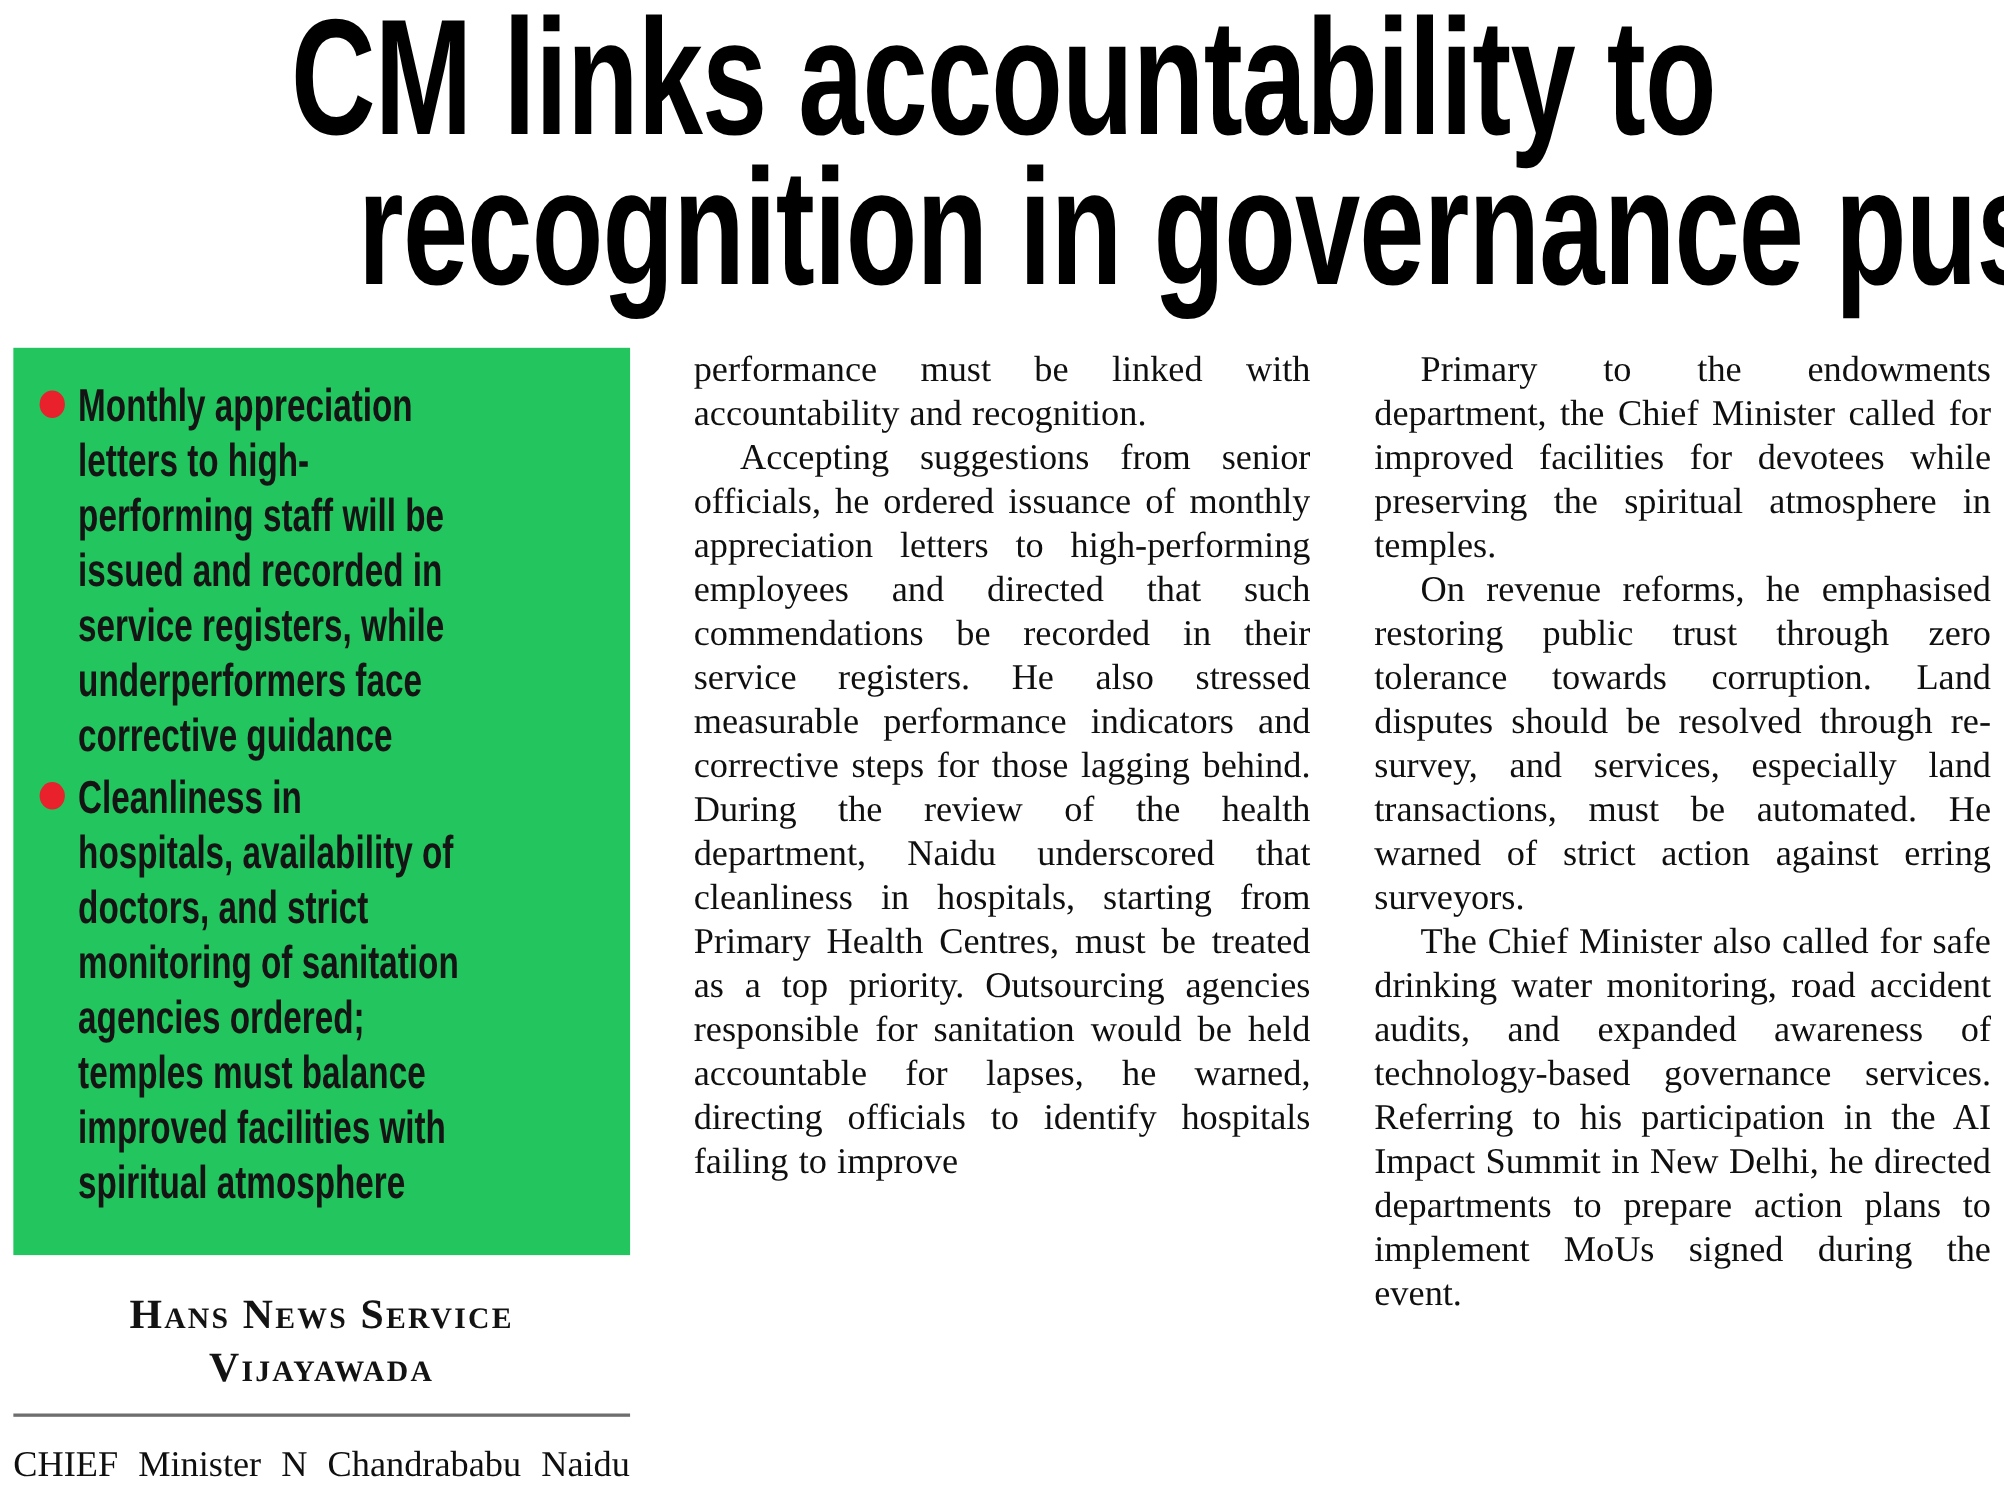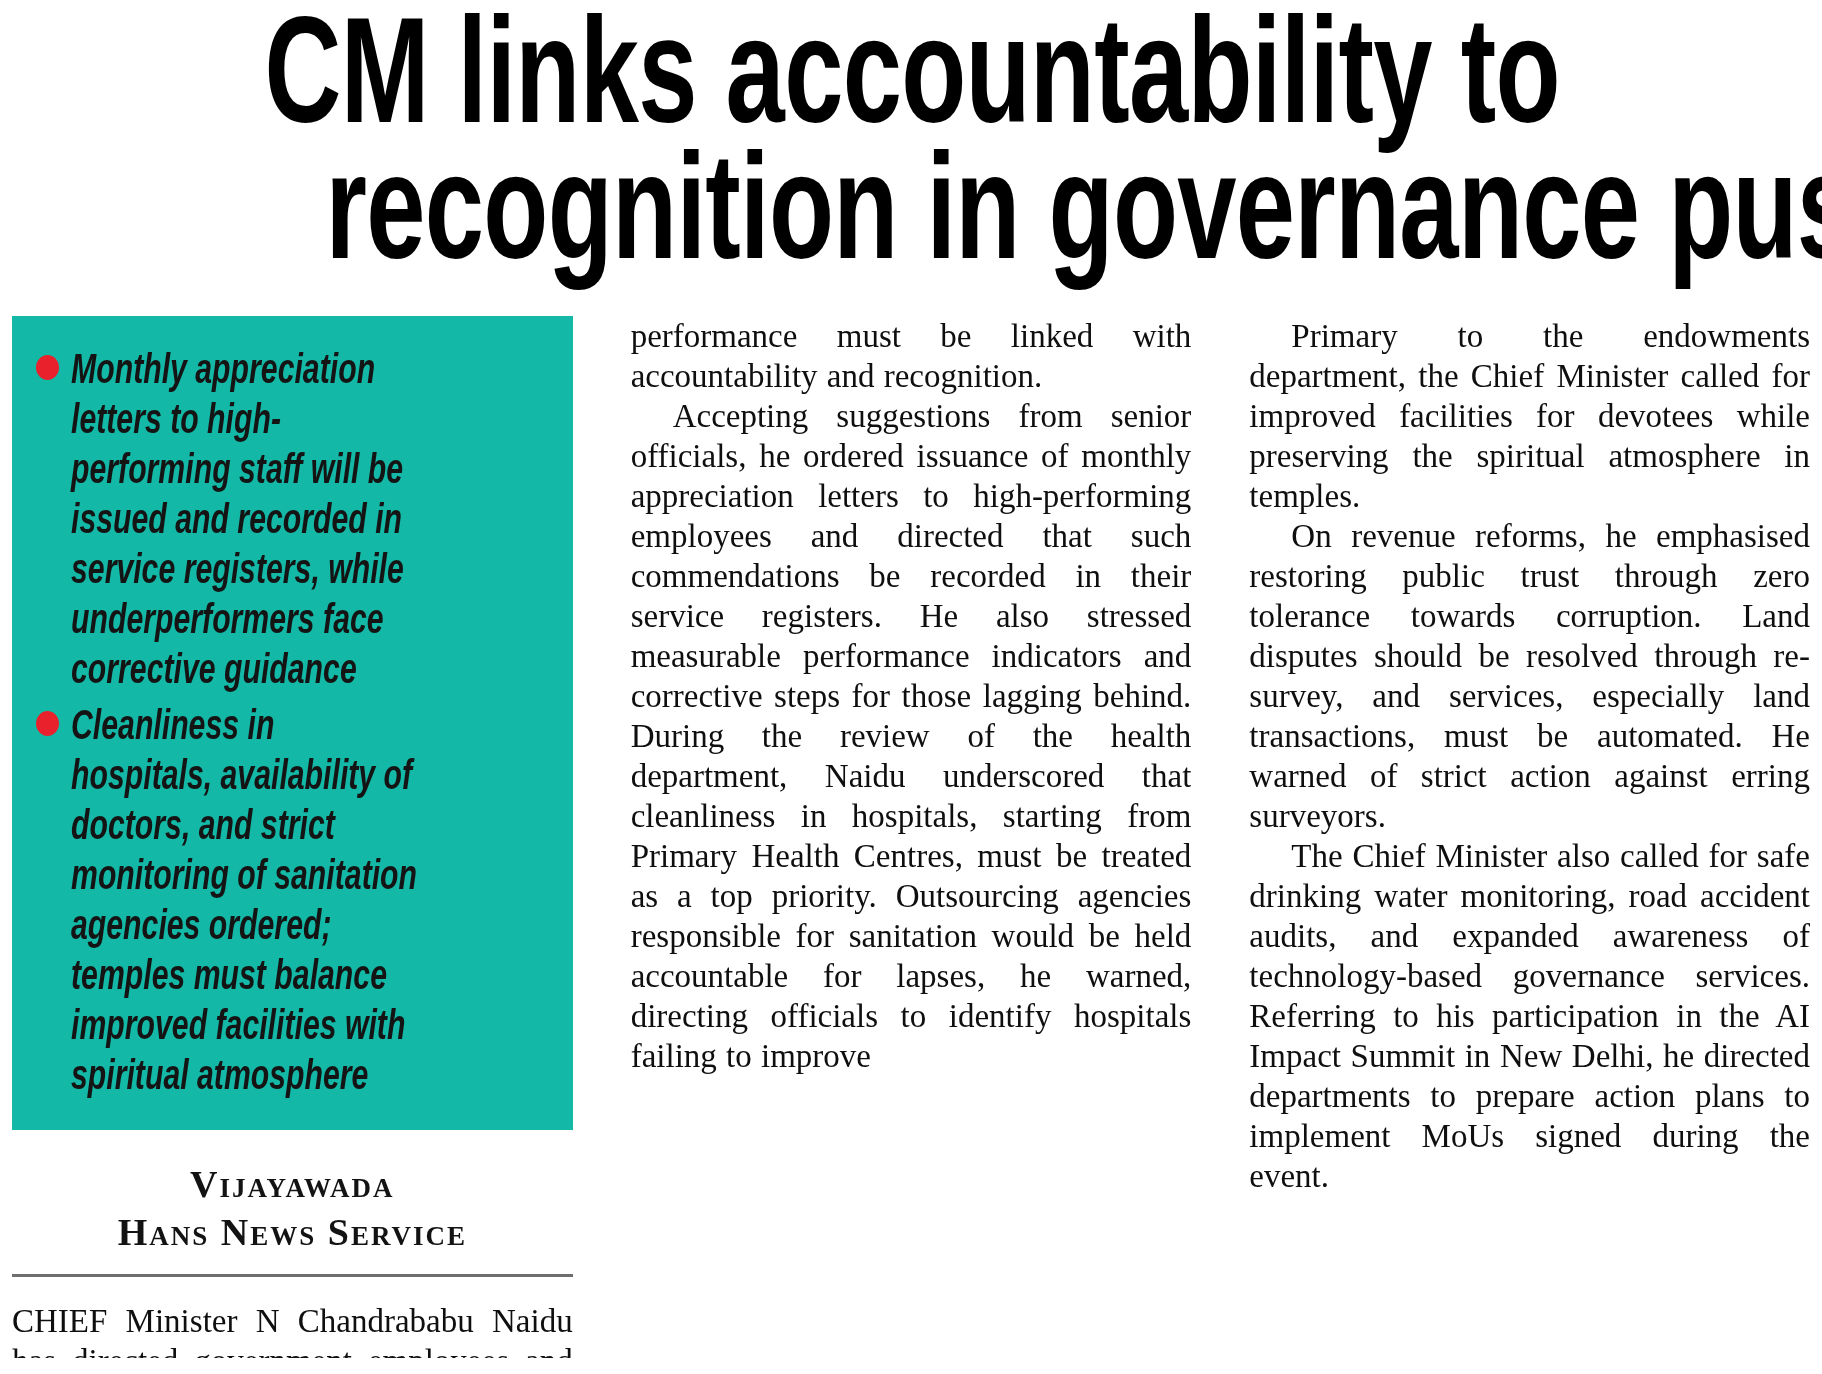--- a/index.html
+++ b/index.html
@@ -50,21 +50,21 @@
   .highlight-box {
     background: #EDE4D8;
     padding: 28px 18px 30px 24px;
     margin-bottom: 0;
   }
   .hl-item {
     display: flex;
     align-items: flex-start;
     margin-bottom: 6px;
   }
-  .hl-item:last-child { margin-bottom: 0; }
+  .hl-item:last-child { margin-bottom: 11px; }
   .hl-dot {
     flex: none;
     width: 23px;
     height: 25px;
     border-radius: 50%;
     background: #E8212D;
     margin: 11px 12px 0 0;
   }
   .hl-txt {
     display: block;
@@ -111,35 +111,35 @@
 <div class="page">
 
   <header class="headline">
     <span class="hl-line"><span class="hl-scale">CM links accountability to</span></span>
     <span class="hl-line"><span class="hl-scale">recognition in governance push</span></span>
   </header>
 
   <div class="content">
 
     <section class="col">
-      <aside class="highlight-box" style="background: #14b8a6; font-style: italic;">
+      <aside class="highlight-box" style="background: #22c55e;">
 
       <div class="hl-item">
             <span class="hl-dot" style="background: rgb(232, 33, 45);"></span>
             <span class="hl-txt">Monthly appreciation letters to high-performing staff will be issued and recorded in service registers, while underperformers face corrective guidance</span>
           </div>
           <div class="hl-item">
             <span class="hl-dot" style="background: rgb(232, 33, 45);"></span>
             <span class="hl-txt">Cleanliness in hospitals, availability of doctors, and strict monitoring of sanitation agencies ordered; temples must balance improved facilities with spiritual atmosphere</span>
           </div>
         </aside>
 
       <div class="byline">
+        <div>Hans News Service</div>
         <div>Vijayawada</div>
-        <div>Hans News Service</div>
       </div>
 
       <hr class="rule">
 
       <div class="body-copy">
           <p>CHIEF Minister N Chandrababu Naidu has directed government employees and officials to work with renewed commitment to deliver improved public services, asserting that</p>
         </div>
     </section>
 
     <section class="col">

